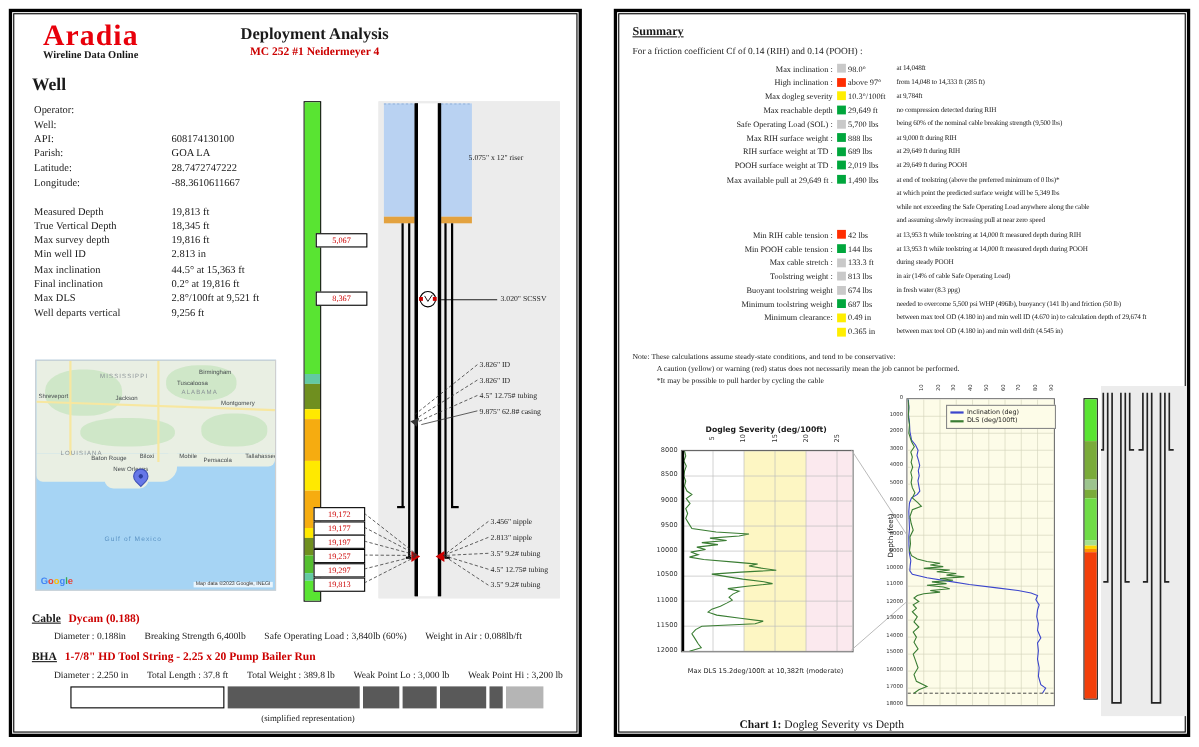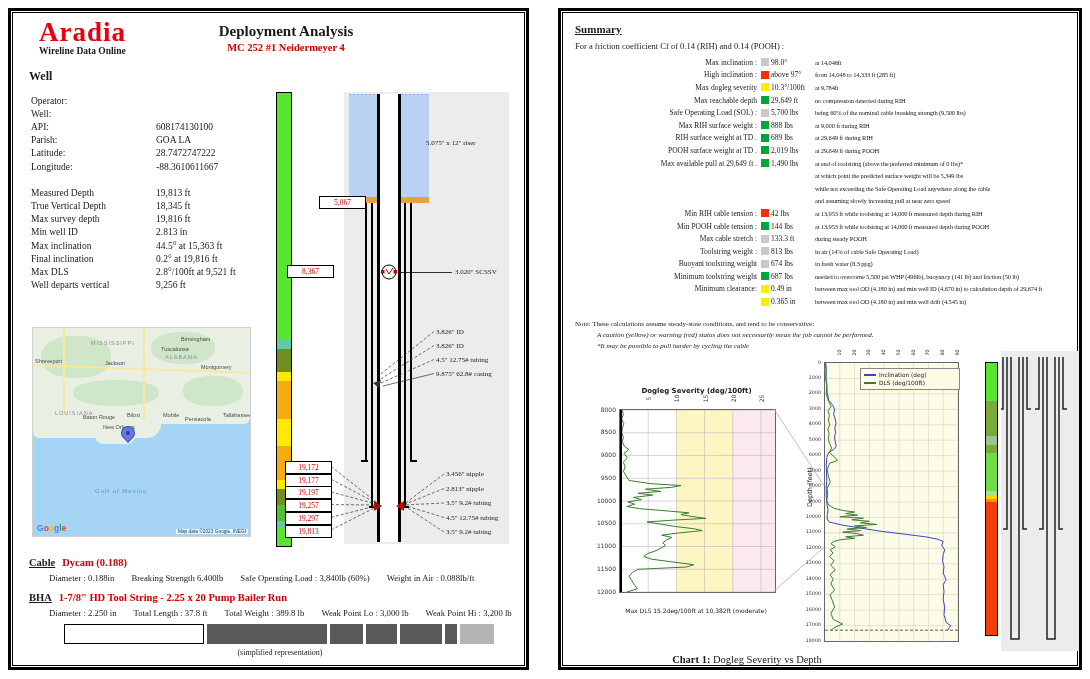--- a/index.html
+++ b/index.html
@@ -9,21 +9,21 @@
   #page1{left:8px;width:515px;}
   #page2{left:558px;width:518px;}
   .inner-border{position:absolute;inset:1px;border:1px solid #000;pointer-events:none;}
   .abs{position:absolute;}
 
   
   .logo-title{font-size:27px;font-weight:bold;color:#e8000b;letter-spacing:1px;}
   .logo-sub{font-size:9.5px;font-weight:bold;margin-top:-2px;}
   .doc-title{font-size:15px;font-weight:bold;text-align:center;}
   .doc-subtitle{font-size:10.5px;font-weight:bold;color:#cc0000;text-align:center;}
-  .well-heading{font-size:12px;font-weight:bold;}
+  .well-heading{font-size:16px;font-weight:bold;}
 
   .wrow{display:flex;height:13.2px;align-items:center;font-size:9.5px;}
   .wlabel{width:120px;text-align:left;padding-right:5px;white-space:nowrap;}
   .wval{white-space:nowrap;}
 
   
   #map{left:21px;top:316px;width:217px;height:208px;background:#a6d4f4;overflow:hidden;border:1px solid #cfcfcf;}
   .map-land{position:absolute;background:#e9efe3;}
   .map-green{position:absolute;background:#cfe7c8;border-radius:45%;}
   .map-road{position:absolute;background:#f7e7a0;height:1.5px;}
@@ -59,21 +59,21 @@
   
   #summary-title{left:14px;top:12px;font-size:11px;font-weight:bold;text-decoration:underline;}
   #summary-intro{left:14px;top:30px;font-size:8.5px;}
   #summary-rows{left:14px;top:45px;width:498px;}
   .srow{display:flex;align-items:center;height:12.6px;font-size:7.5px;}
   .slabel{width:182px;text-align:right;padding-right:4px;white-space:nowrap;}
   .sq{width:8px;height:8px;margin-right:2px;flex:0 0 8px;}
   .sval{min-width:44px;white-space:nowrap;}
   .sdesc{font-size:6.5px;letter-spacing:-0.15px;white-space:nowrap;}
   #note{left:14px;top:308px;font-size:7px;line-height:11px;}
-  .note-indent{margin-left:22px;font-style:italic;}
+  .note-indent{margin-left:22px;}
   #mini-title{left:33px;top:376px;width:205px;text-align:center;font-family:"DejaVu Sans",sans-serif;
               font-size:7px;font-weight:bold;}
   #mini-chart{left:58px;top:398px;width:155px;height:182px;}
   #mini-caption{left:25px;top:596px;width:220px;text-align:center;font-family:"DejaVu Sans",sans-serif;font-size:6px;}
   #main-chart{left:263px;top:351px;width:133px;height:278px;}
   .tick{position:absolute;font-family:"DejaVu Sans",sans-serif;color:#333;}
   .tick-rot{transform:rotate(-90deg);transform-origin:center;}
   #depth-axis-label{left:219px;top:472px;width:60px;text-align:center;font-family:"DejaVu Sans",sans-serif;
                     font-size:6.5px;transform:rotate(-90deg);}
   #legend{left:299px;top:357px;width:92px;background:#fdfce8;border:1px solid #888;padding:2px 3px;}
@@ -290,21 +290,21 @@
       <div class="ts-seg" style="width: 12px; background: rgb(89, 89, 89);"></div>
       <div class="ts-seg" style="width: 34px; background: rgb(181, 181, 181);"></div>
     </div>
   <div class="ts-caption">(simplified representation)</div>
 <div class="schem-label abs" style="left: 415px; top: 128px;">5.075" x 12" riser</div>
     <div class="schem-label abs" style="left: 444px; top: 257px;">3.020" SCSSV</div>
     <div class="schem-label abs" style="left: 425px; top: 317px;">3.826" ID</div>
     <div class="schem-label abs" style="left: 425px; top: 331px;">3.826" ID</div>
     <div class="schem-label abs" style="left: 425px; top: 345px;">4.5" 12.75# tubing</div>
     <div class="schem-label abs" style="left: 425px; top: 359px;">9.875" 62.8# casing</div>
-    <div class="depth-box abs" style="left: 276px; top: 185px; margin-left: 32px;">5,067</div>
+    <div class="depth-box abs" style="left: 276px; top: 201px;">5,067</div>
     <div class="depth-box abs" style="left: 276px; top: 254px;">8,367</div>
     <div class="depth-box abs" style="left: 274px; top: 450px;">19,172</div>
     <div class="depth-box abs" style="left: 274px; top: 462.7px;">19,177</div>
     <div class="depth-box abs" style="left: 274px; top: 475.4px;">19,197</div>
     <div class="depth-box abs" style="left: 274px; top: 488.1px;">19,257</div>
     <div class="depth-box abs" style="left: 274px; top: 500.8px;">19,297</div>
     <div class="depth-box abs" style="left: 274px; top: 513.5px;">19,813</div>
     <div class="schem-label abs" style="left: 435px; top: 459px;">3.456" nipple</div>
     <div class="schem-label abs" style="left: 435px; top: 473.5px;">2.813" nipple</div>
     <div class="schem-label abs" style="left: 435px; top: 488px;">3.5" 9.2# tubing</div>

